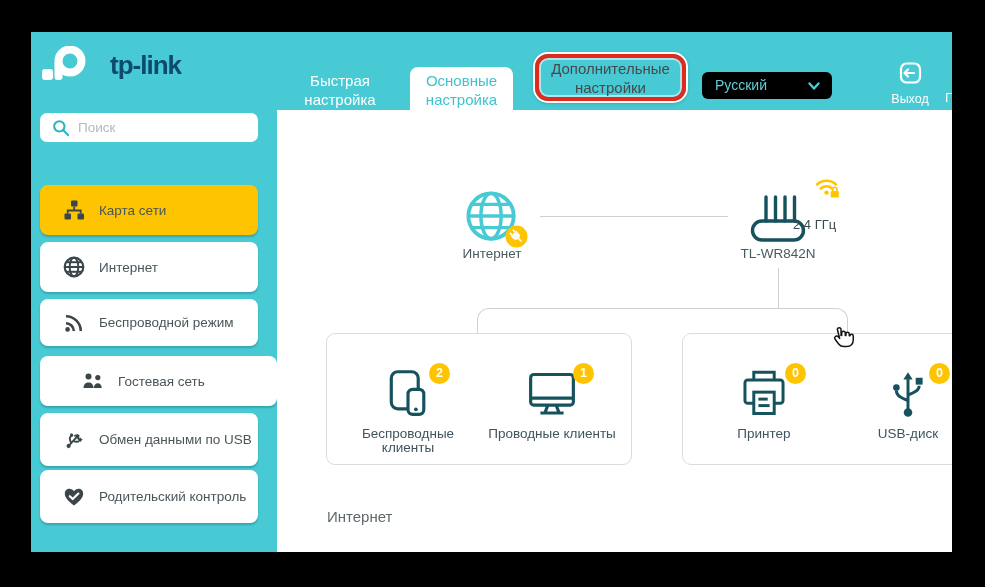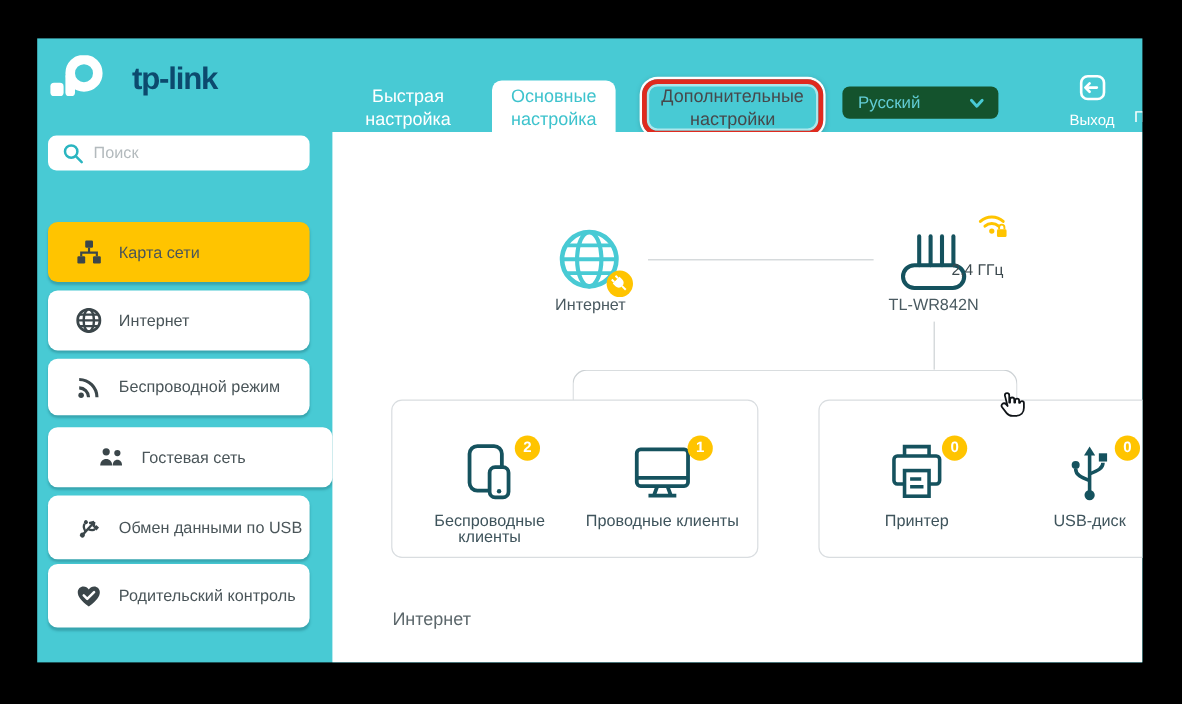--- a/index.html
+++ b/index.html
@@ -8,24 +8,24 @@
   .app{position:absolute;left:31px;top:32px;width:921px;height:520px;background:#48cad4;overflow:hidden;}
   .content{position:absolute;left:246px;top:78px;width:675px;height:442px;background:#fff;}
 
   
   .logo{position:absolute;left:9px;top:12px;width:200px;height:44px;}
   .logo-mark{position:absolute;left:0;top:2px;}
   .logo-text{position:absolute;left:54px;top:6px;color:#0c4a6e;font-size:26px;font-weight:bold;letter-spacing:-1px;margin-left:16px;}
   .tab{position:absolute;text-align:center;font-size:15px;line-height:19px;cursor:pointer;}
   .tab-quick{left:261px;top:39px;width:96px;color:#fff;text-align:center;}
   .tab-basic{left:379px;top:35px;width:103px;height:43px;background:#fff;border-radius:8px 8px 0 0;color:#3ec3cd;padding-top:4px;box-sizing:border-box;}
-  .tab-advanced{left:504px;top:34px;width:151px;height:47px;border:4px solid #e02a1e;border-radius:13px;
+  .tab-advanced{left:504px;top:22px;width:151px;height:47px;border:4px solid #e02a1e;border-radius:13px;
        box-sizing:border-box;color:#46494c;display:flex;align-items:center;justify-content:center;
        box-shadow:0 0 0 2px #ffffff,0 1px 5px rgba(0,0,0,.35),inset 0 0 0 2px rgba(255,255,255,.55);}
-  .lang-select{position:absolute;left:671px;top:40px;width:130px;height:27px;background:#14532d;border-radius:6px;
+  .lang-select{position:absolute;left:671px;top:40px;width:130px;height:27px;background:#000000;border-radius:6px;
        color:#62ccd5;font-size:14px;line-height:27px;padding-left:13px;box-sizing:border-box;cursor:pointer;}
   .lang-chevron{position:absolute;right:10px;top:6px;}
   .logout{position:absolute;left:849px;top:28px;width:60px;text-align:center;cursor:pointer;}
   .logout-label{color:#fff;font-size:12.5px;margin-top:2px;}
   .clipped-item{position:absolute;left:914px;top:58px;color:#fff;font-size:13px;}
 
   
   .search-box{position:absolute;left:9px;top:81px;width:218px;height:29px;background:#fff;border-radius:7px;}
   .search-box svg{position:absolute;left:11px;top:5px;}
   .search-box input{position:absolute;left:0;top:0;width:100%;height:100%;border:none;outline:none;background:transparent;

